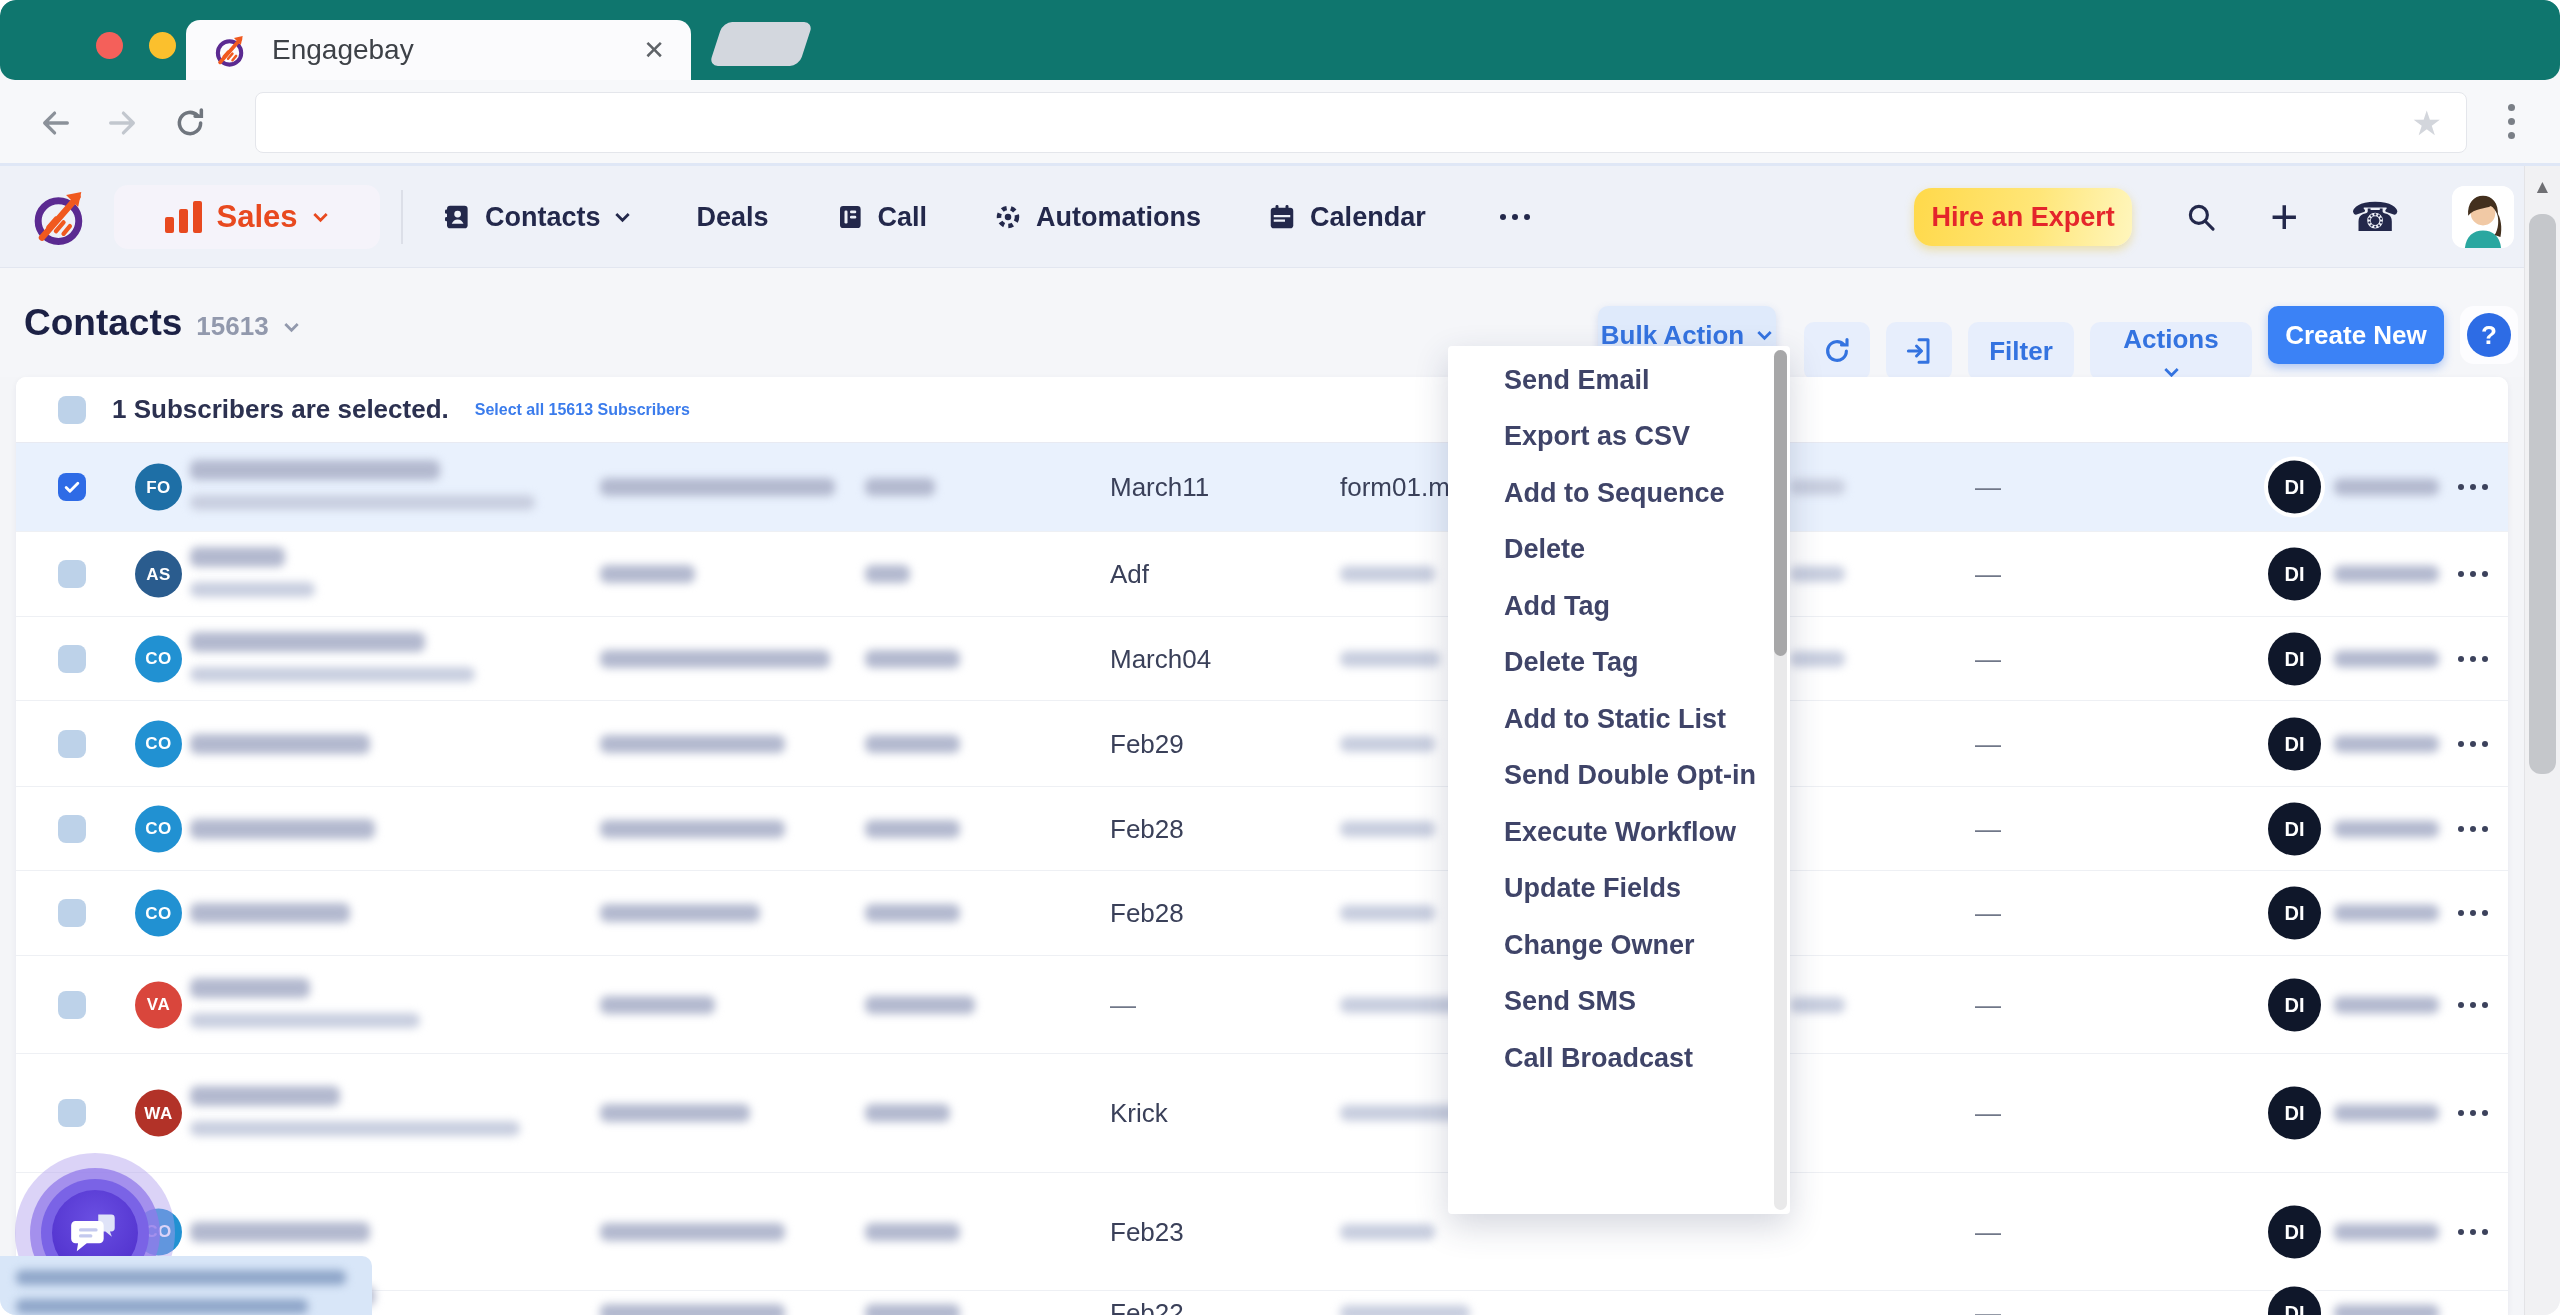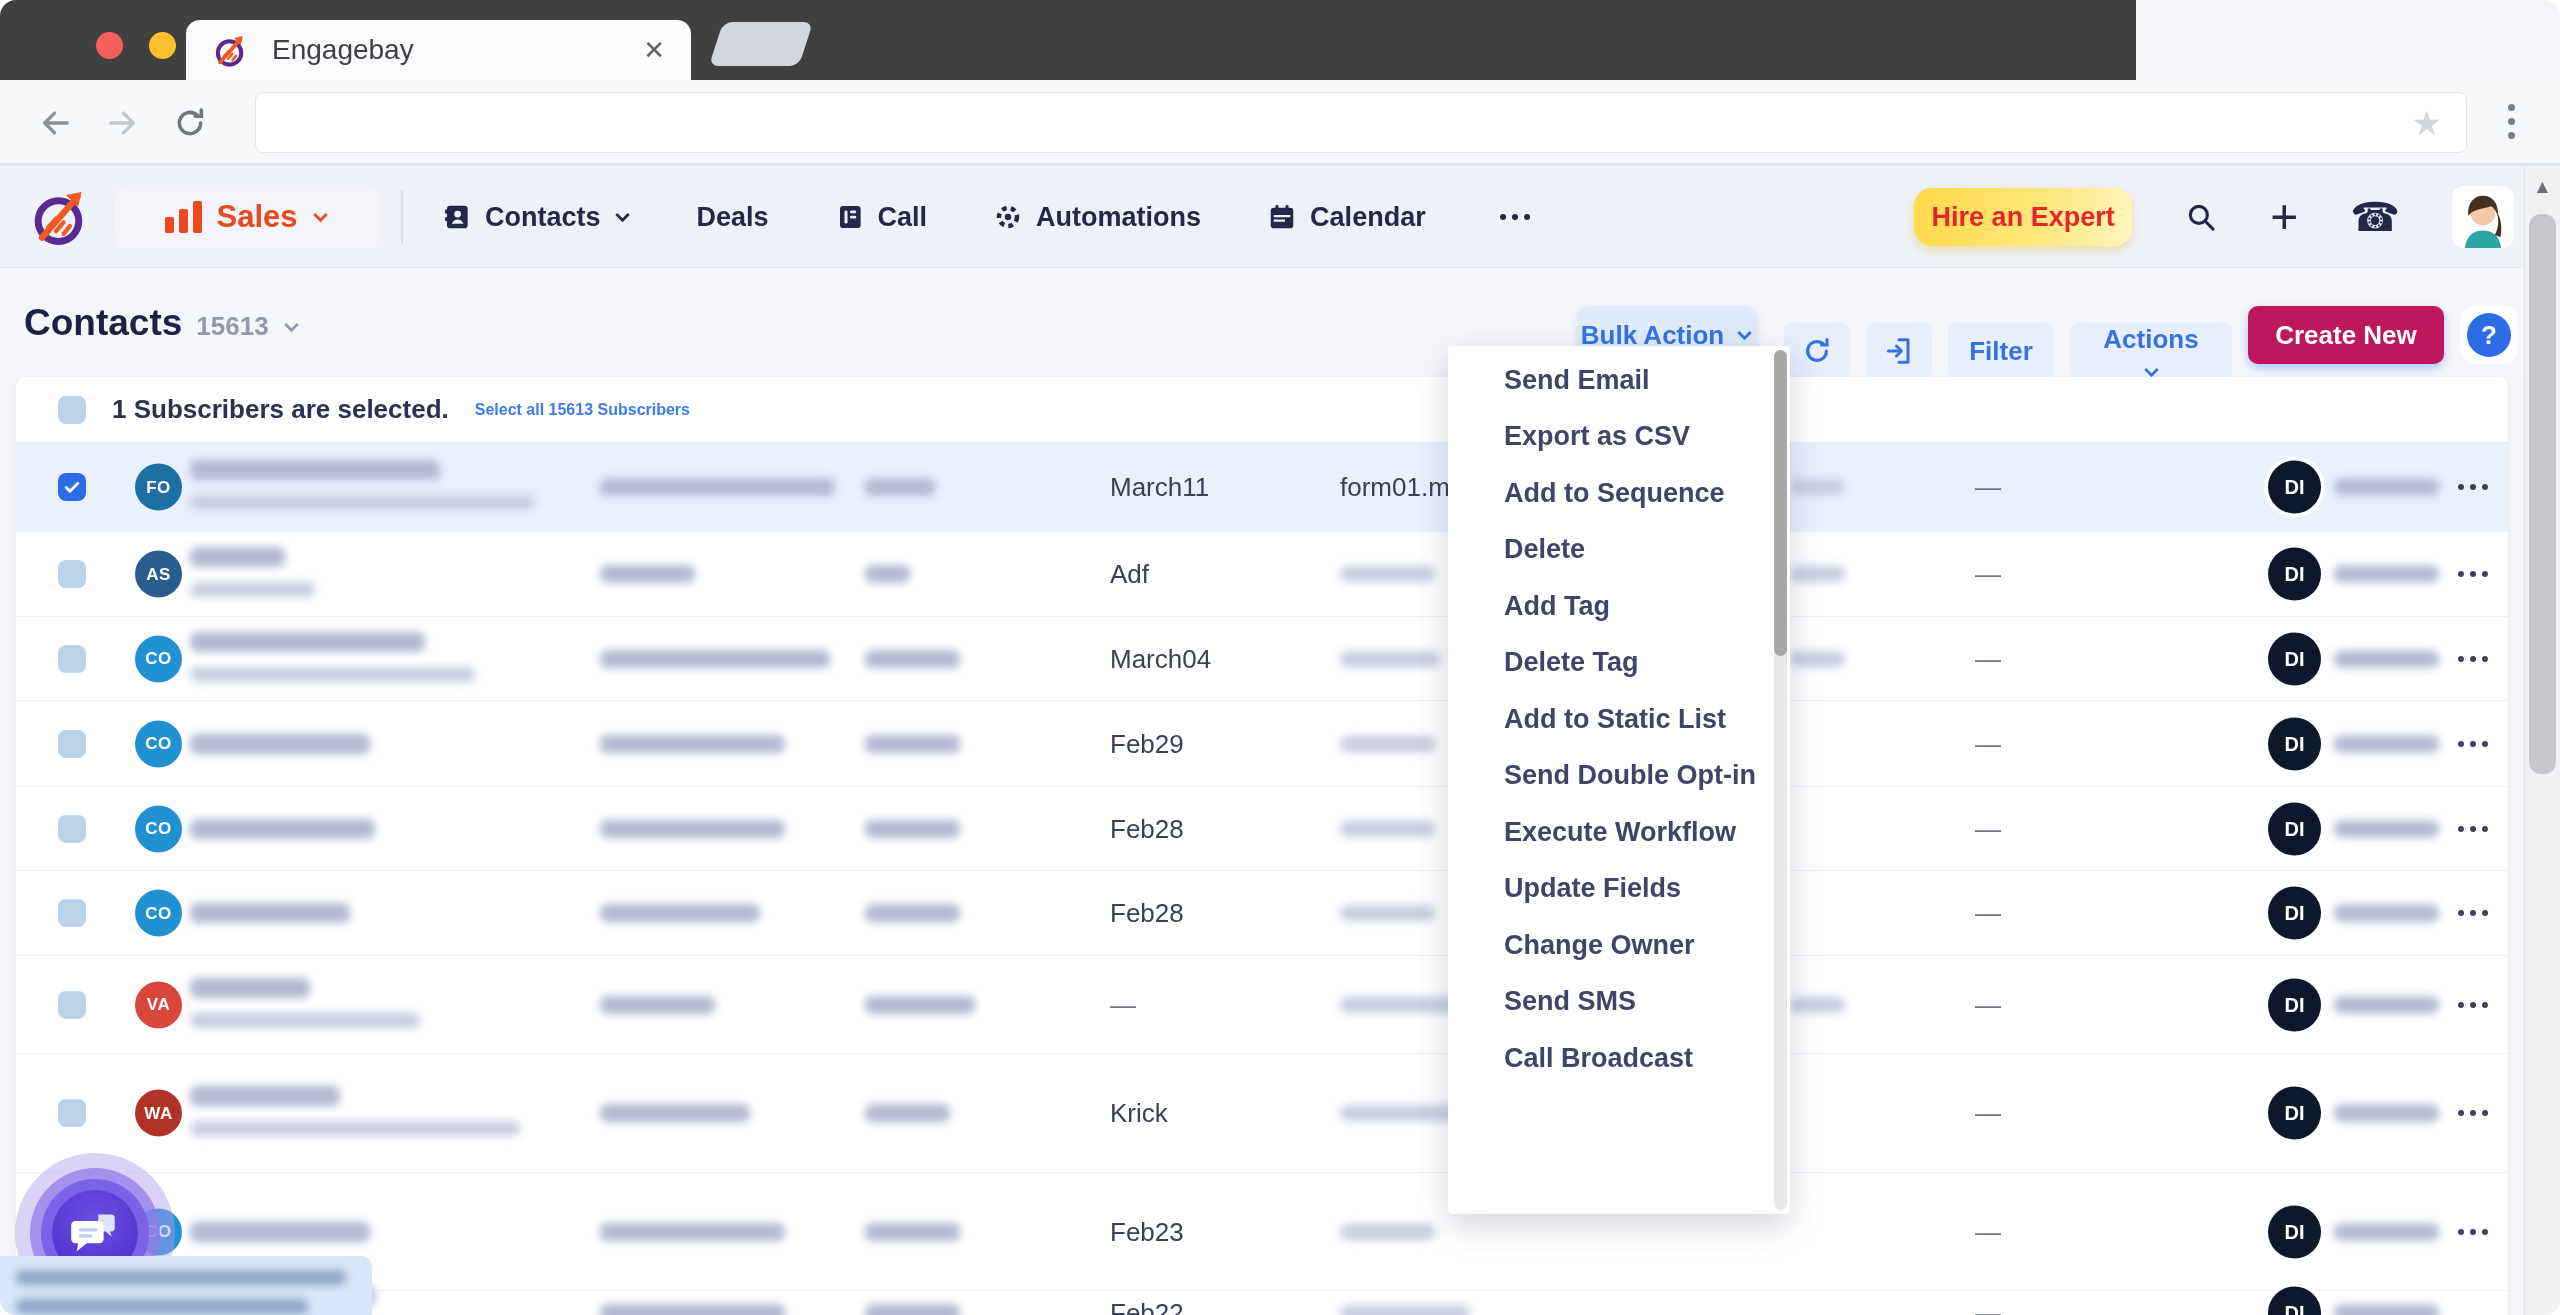--- a/index.html
+++ b/index.html
@@ -1,20 +1,20 @@
 <!DOCTYPE html>
 <html><head>
 <meta charset="utf-8">
 <style>
   * { margin:0; padding:0; box-sizing:border-box; }
   html,body { width:2560px; height:1315px; background:#fff; font-family:"Liberation Sans", sans-serif; overflow:hidden; }
   .screen { position:absolute; inset:0; border-radius:16px; overflow:hidden; background:#f4f5f8; }
 
   
-  .topbar { position:absolute; left:0; top:0; width:2136px; height:80px; background:#404040; }
+  .topbar { position:absolute; left:0; top:0; width:2560px; height:80px; background:#0f766e;border-radius:15px; }
   .traffic { position:absolute; top:32px; display:flex; gap:26px; left:96px; }
   .traffic span { width:27px; height:27px; border-radius:50%; display:block; }
   .t-red{background:#f4605a;} .t-yellow{background:#fbc02d;} .t-green{background:#2ec43d;}
   .tab { position:absolute; left:186px; top:20px; width:505px; height:60px; background:#fbfbfd; border-radius:14px 14px 0 0; display:flex; align-items:center; padding:0 26px; }
   .tab-logo { width:38px; height:38px; }
   .tab-title { margin-left:22px; font-size:28px; color:#3d4147; }
   .tab-close { margin-left:auto; font-size:26px; color:#5f6368; cursor:default; }
   .tab-stub { position:absolute; left:716px; top:22px; width:90px; height:44px; background:#d3d7de; border-radius:9px; transform:skewX(-18deg); }
   .toolbar { position:absolute; left:0; top:80px; width:2560px; height:86px; background:#f7f8fa; border-bottom:3px solid #dfe7f6; }
   .nav-btn { position:absolute; top:23px; width:40px; height:40px; display:flex; align-items:center; justify-content:center; }
@@ -57,21 +57,21 @@
   .page-count { font-size:26px; font-weight:600; color:#9299ad; margin-top:6px; }
   .title-caret { color:#9299ad; margin-top:8px; cursor:pointer; }
   .head-actions { position:absolute; right:42px; top:22px; display:flex; align-items:center; gap:16px; }
   .btn { height:58px; border-radius:10px; display:flex; align-items:center; justify-content:center; gap:12px; font-size:26px; font-weight:700; cursor:pointer; }
   .btn-soft { background:#e7eefc; color:#3473e0;margin-top:32px; }
   .btn-bulk { width:178px; background:#dfeafb; color:#3473e0; box-shadow:0 3px 8px rgba(60,100,200,.18); margin-right:12px; }
   .btn-icon { width:66px; }
   .btn-icon svg { width:30px; height:30px; }
   .btn-filter { width:106px; }
   .btn-actions { width:162px;flex-direction:column; }
-  .btn-create { width:196px; background:#be185d; color:#fff; box-shadow:0 4px 10px rgba(45,108,229,.35); }
+  .btn-create { width:176px; background:#3b82f6; color:#fff; box-shadow:0 4px 10px rgba(45,108,229,.35); }
   .btn-help { width:58px; height:58px; border-radius:14px; background:#fdfdff; }
   .help-circle { width:44px; height:44px; border-radius:50%; background:#2d6ce5; color:#fff; font-size:26px; font-weight:700; display:flex; align-items:center; justify-content:center; }
 
   
   .card { position:absolute; left:16px; top:377px; width:2492px; height:938px; background:#fff; border-radius:10px 10px 0 0; overflow:hidden; box-shadow:0 2px 6px rgba(30,40,80,.06); }
   .banner { position:absolute; left:0; top:0; width:100%; height:66px; display:flex; align-items:center; padding-left:42px; gap:26px; border-bottom:1px solid #e8eaf2; background:#fff; }
   .cbox { width:28px; height:28px; border-radius:8px; background:#bdd2e9; flex:0 0 auto; cursor:pointer; }
   .cbox.checked { background:#2e6be6; display:flex; align-items:center; justify-content:center; }
   .cbox.checked svg { width:20px; height:20px; }
   .banner-text { font-size:26px; font-weight:700; color:#2c3150; }

